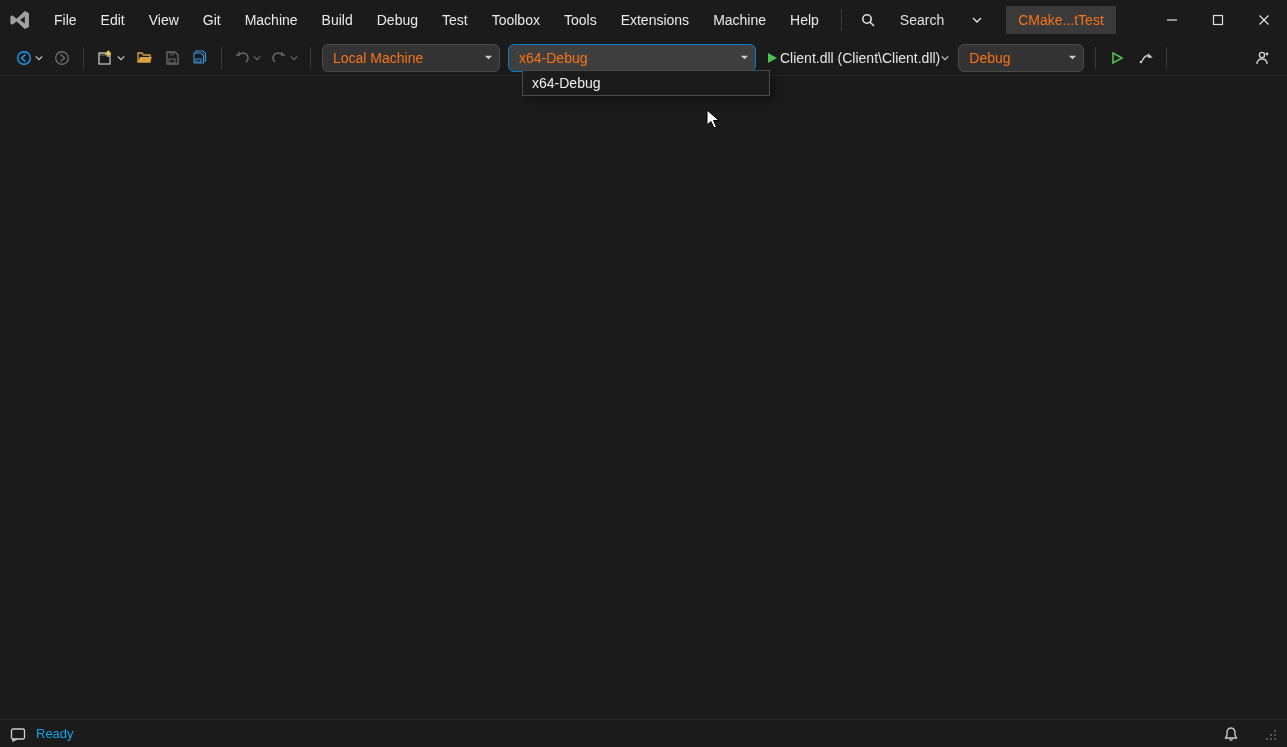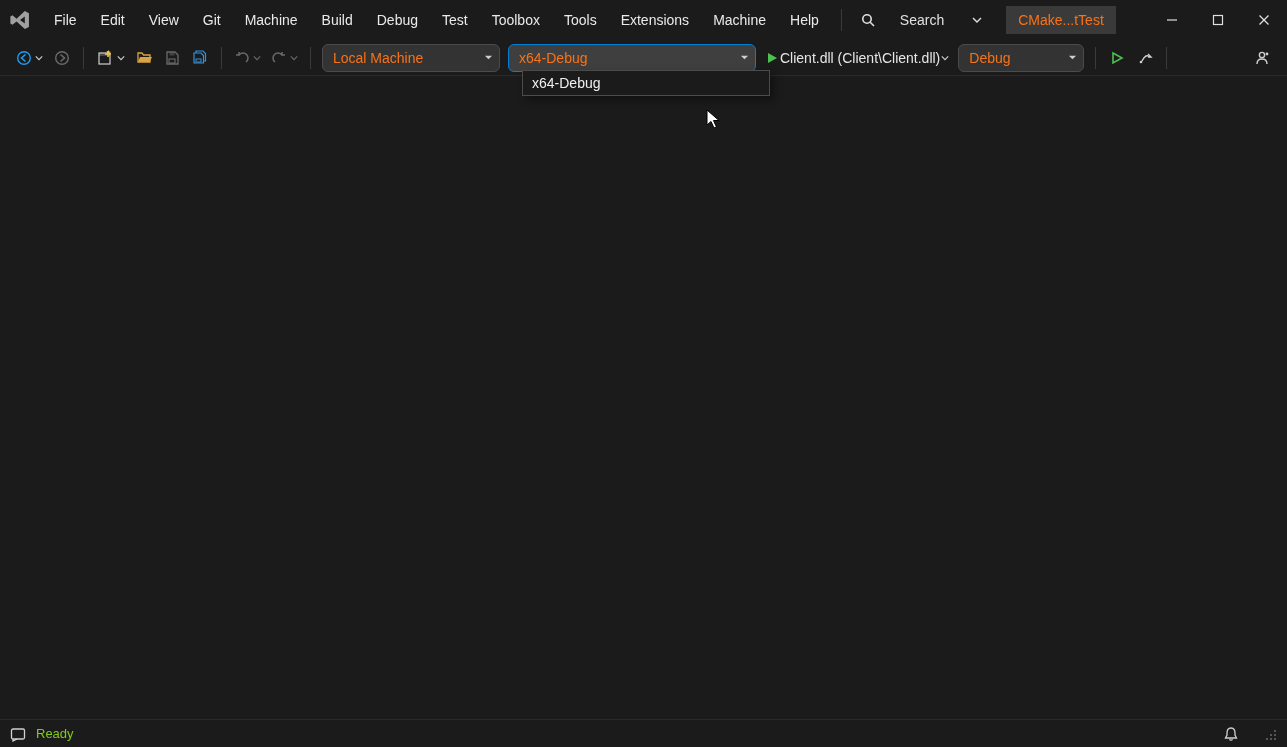--- a/index.html
+++ b/index.html
@@ -100,21 +100,21 @@
     }
 
     
     .statusbar {
       position:absolute;
       left:0; right:0; bottom:0; height:28px;
       background:#1b1b1b;
       border-top:1px solid #2a2a2a;
       display:flex; align-items:center;
       padding:0 10px;
-      color:#84cc16; font-size:13px;
+      color:#0ea5e9; font-size:13px;
       gap:10px;
     }
     .statusbar .spacer { flex:1; }
 
     
     .cursor {
       position:absolute;
       left:706px; top:109px;
       z-index:50;
       pointer-events:none;

